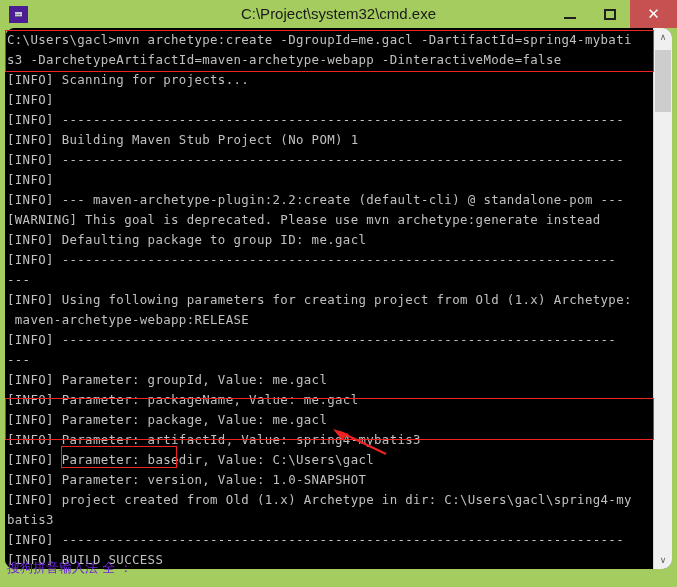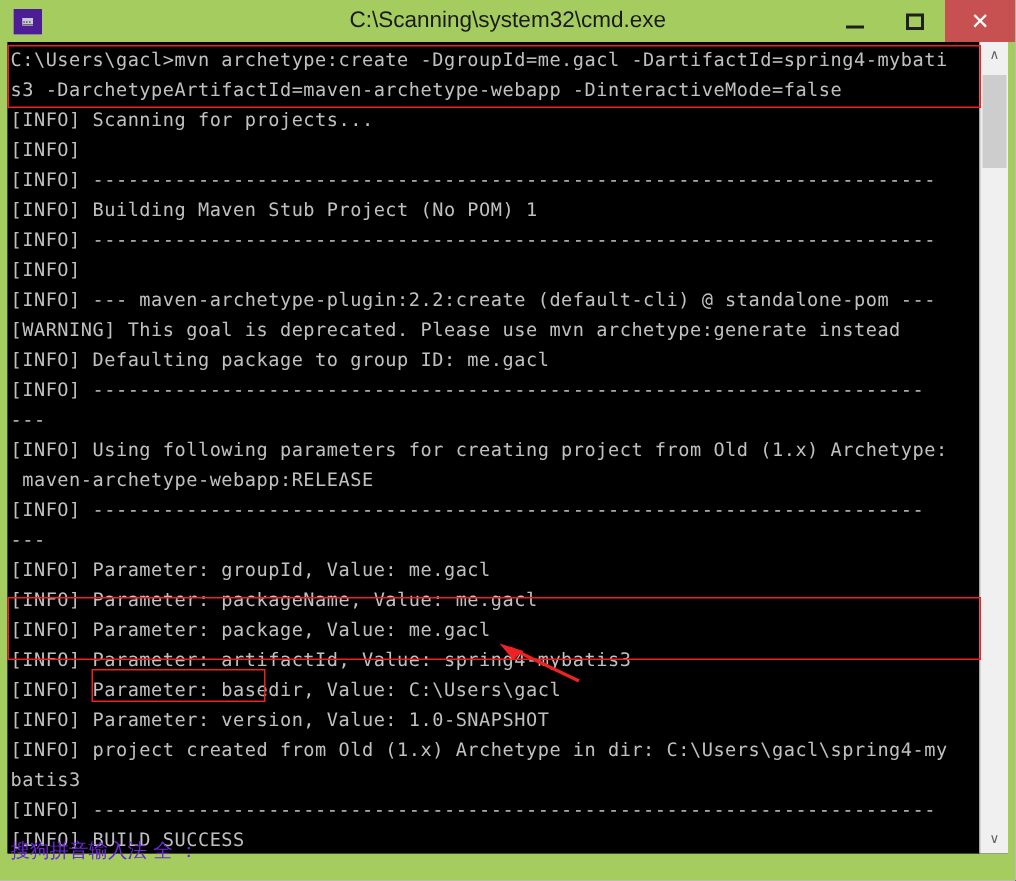--- a/index.html
+++ b/index.html
@@ -127,20 +127,21 @@
   
   .console-frame {
     position: absolute;
     left: 5px;
     top: 28px;
     width: 667px;
     height: 541px;
     background: #000000;
     box-sizing: border-box;
     overflow: hidden;
+    border-radius: 10px;
   }
   .console {
     position: absolute;
     left: 0;
     top: 0;
     width: 648px;
     height: 541px;
     background: #000000;
     color: #c0c0c0;
     font-family: "DejaVu Sans Mono", monospace;
@@ -238,21 +239,21 @@
 
 <div id="app">
 
   <div class="titlebar">
     <div class="title-icon">
       <div class="ico-bar">
           <span class="ico-dots">•••</span>
         </div>
       <div class="ico-body">C:\_</div>
     </div>
-    <div class="title-text">C:\Scanning\system32\cmd.exe</div>
+    <div class="title-text">C:\Project\system32\cmd.exe</div>
     <div class="win-controls">
       <div class="win-btn">
         <span class="glyph-min"></span>
       </div>
       <div class="win-btn">
         <span class="glyph-max"></span>
       </div>
       <div class="win-btn close">
         <span class="glyph-close">✕</span>
       </div>

